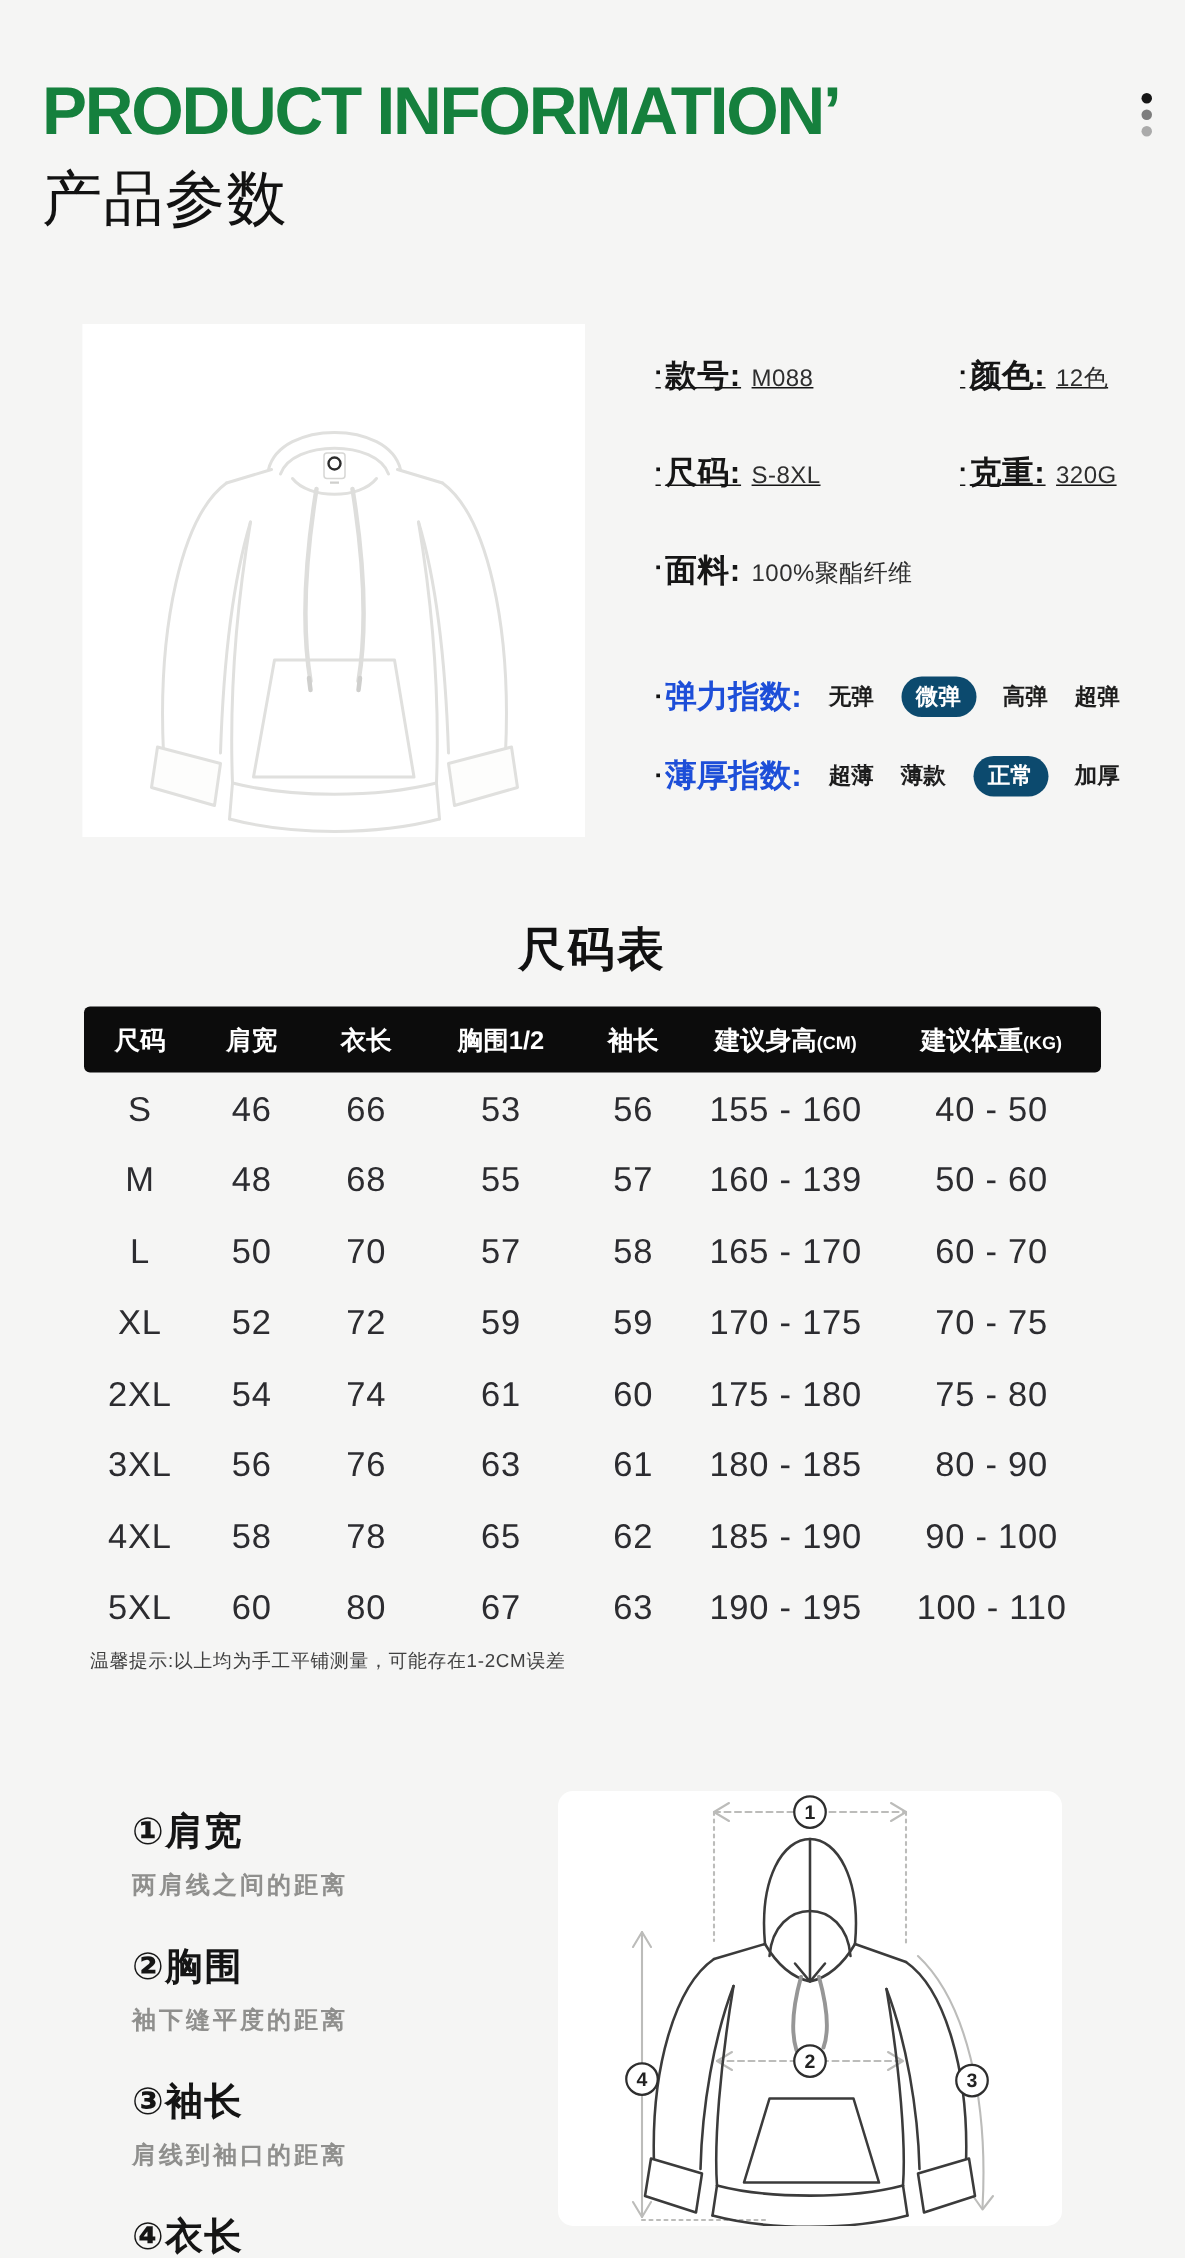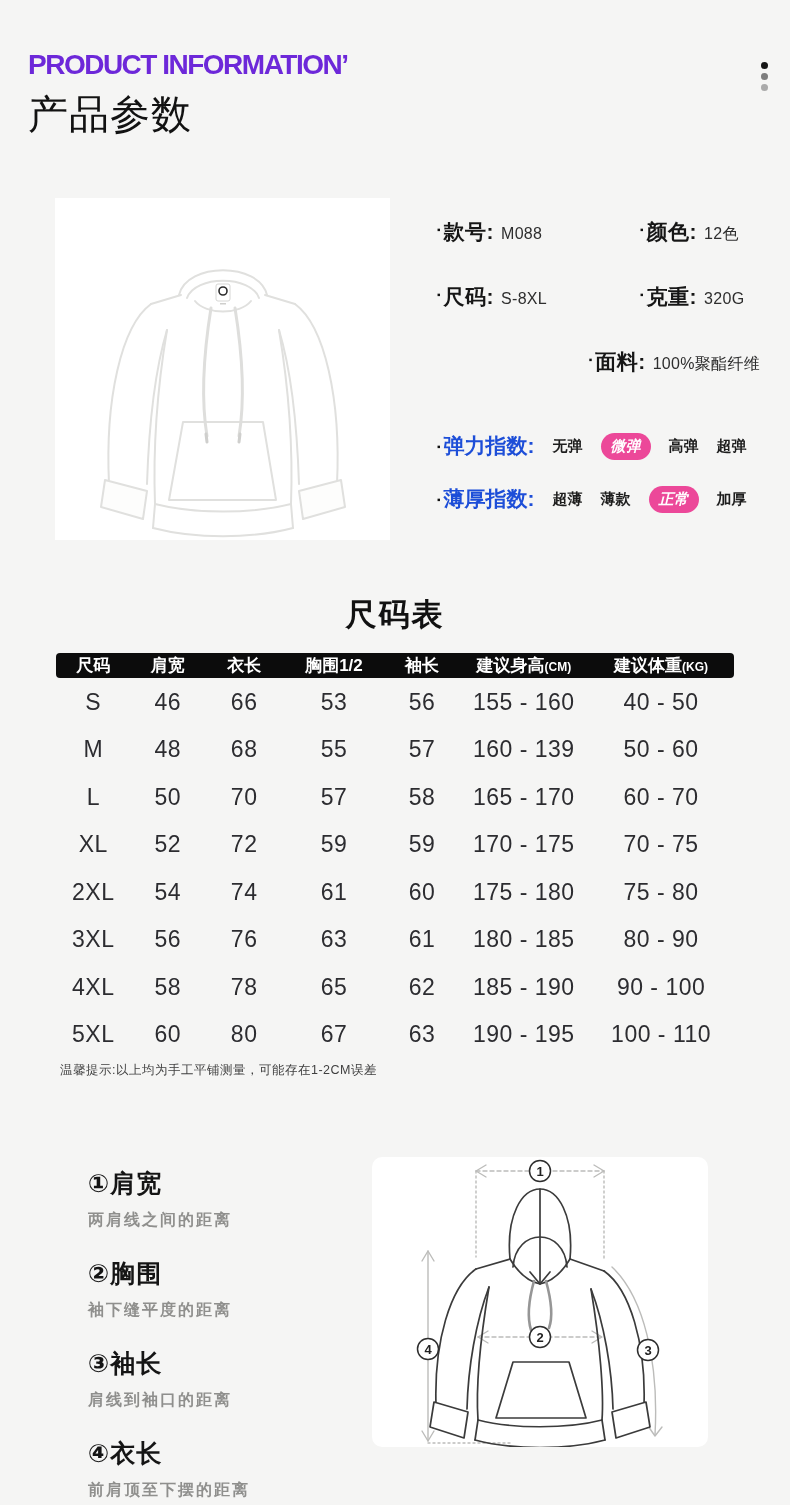--- a/index.html
+++ b/index.html
@@ -9,60 +9,60 @@
     background: #f5f5f4;
     font-family: "Liberation Sans", "DejaVu Sans", sans-serif;
     color: #141414;
     overflow: hidden;
     position: relative;
   }
 
   
   .header { position: relative; padding: 50px 28px 0 28px; }
   .title-en {
-    font-size: 28px; font-weight: 900; letter-spacing: -1.5px;
-    color: #6d28d9; line-height: 1.05;
+    font-size: 45px; font-weight: 900; letter-spacing: -1.5px;
+    color: #15803d; line-height: 1.05;
   }
   .title-zh {
     font-size: 40px; font-weight: 400; letter-spacing: 1px;
     color: #121212; margin-top: 8px;
   }
   .kebab { position: absolute; right: 22px; top: 62px; width: 8px; cursor: pointer; }
   .kebab i { display: block; width: 7px; height: 7px; border-radius: 50%; margin: 0 auto 4px; }
   .kebab i:nth-child(1) { background: #161616; }
   .kebab i:nth-child(2) { background: #7d7d7d; }
   .kebab i:nth-child(3) { background: #aaaaaa; }
 
   
   .product { display: flex; margin: 56px 30px 0 55px; }
   .photo { width: 335px; height: 342px; background: #ffffff; flex: none; }
   .details { flex: 1; padding: 20px 0 0 47px; }
 
-  .spec-grid { display: grid; grid-template-columns: 203px 1fr; row-gap: 37px; }
+  .spec-grid { display: grid; grid-template-columns: 203px 1fr; row-gap: 37px; text-decoration: underline; }
   .spec { white-space: nowrap; }
   .bullet { font-size: 10px; vertical-align: 6px; margin-right: 3px; color: #121212; }
   .spec-label { font-size: 21px; font-weight: 800; color: #161616; margin-right: 7px; letter-spacing: 0.5px; }
   .spec-value { font-size: 16px; font-weight: 500; color: #2e2e2e; letter-spacing: 0.3px; }
-  .fabric { margin-top: 37px; text-align: right; }
+  .fabric { margin-top: 37px; }
 
   .indices { margin-top: 56px; display: flex; flex-direction: column; gap: 25px; }
   .index-row { display: flex; align-items: center; white-space: nowrap; }
   .index-label { font-size: 21px; font-weight: 800; color: #1d4ed8; }
   .option { font-size: 15px; font-weight: 700; color: #1d1d1d; margin-left: 18px; }
   .option.selected {
-    background: #ec4899; color: #ffffff;
-    padding: 4px 10px; border-radius: 15px; font-style: italic;
+    background: #0c4a6e; color: #ffffff;
+    padding: 4px 10px; border-radius: 15px;
   }
 
   
   .chart { margin-top: 54px; }
   .chart-title { text-align: center; font-size: 31px; font-weight: 900; letter-spacing: 2px; color: #111; }
   .table { width: 678px; margin: 17px auto 0 auto; }
   .thead {
-    display: flex; align-items: center; height: 25px;
+    display: flex; align-items: center; height: 44px;
     background: #0c0c0c; border-radius: 4px;
     color: #ffffff; font-weight: 800; font-size: 17px;
   }
   .tcell { text-align: center; }
   .c0 { width: 11%; } .c1 { width: 11%; } .c2 { width: 11.5%; }
   .c3 { width: 15%; } .c4 { width: 11%; } .c5 { width: 19%; } .c6 { width: 21.5%; }
   .unit { font-size: 12px; font-weight: 700; margin-top: 20px; }
   .trow {
     display: flex; align-items: center; height: 47.5px;
     font-size: 23px; font-weight: 500; color: #2c2c30; letter-spacing: 0.5px;

